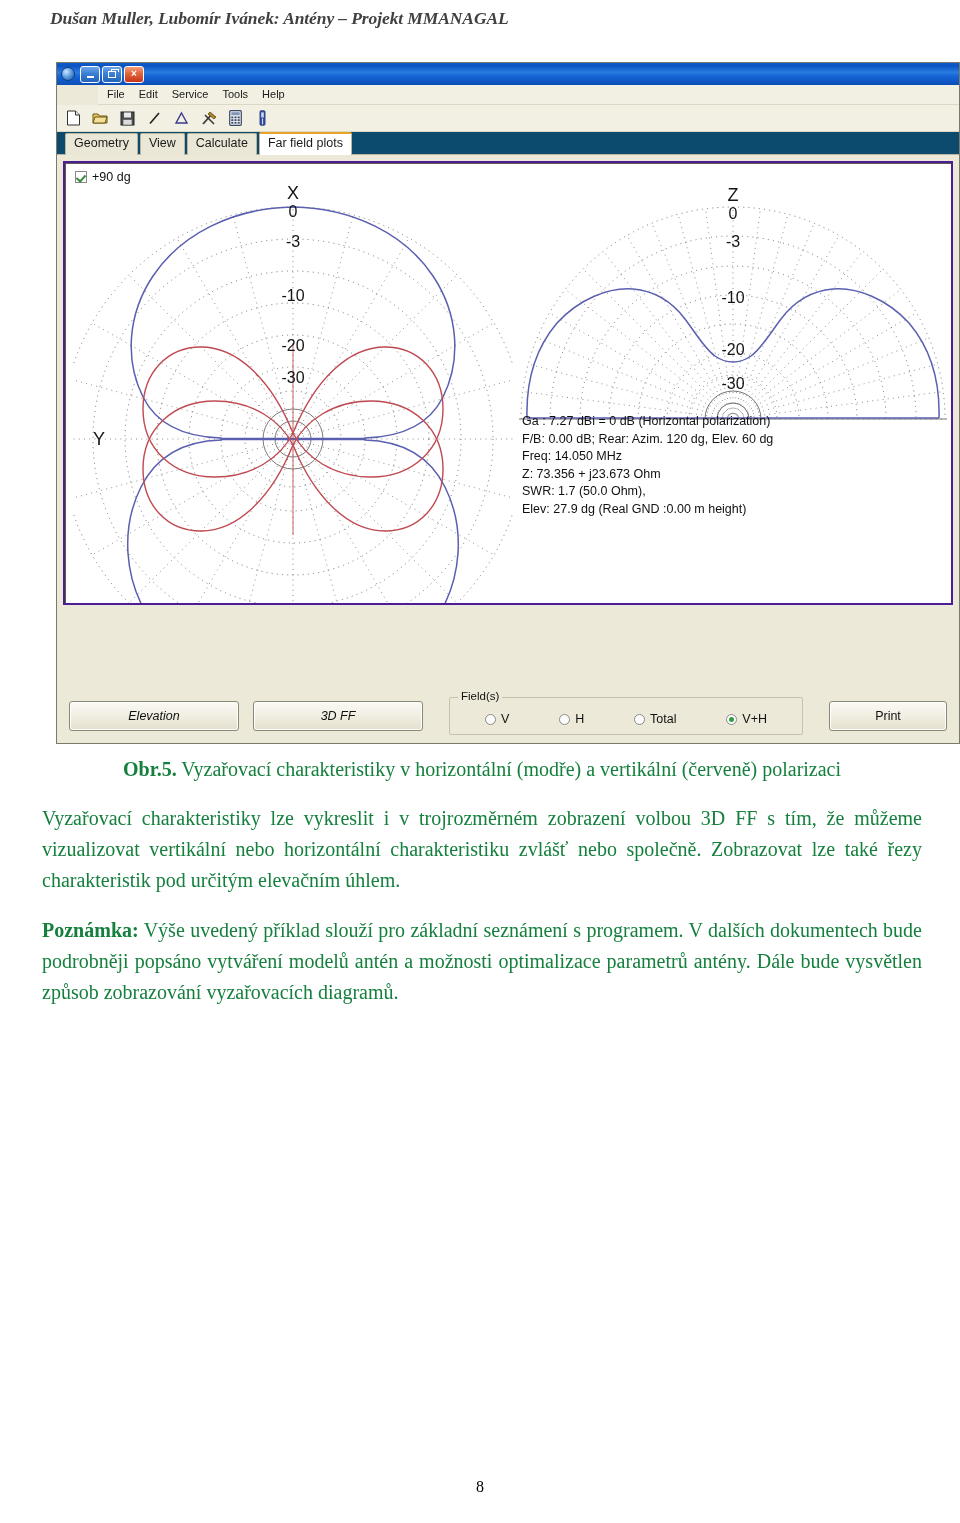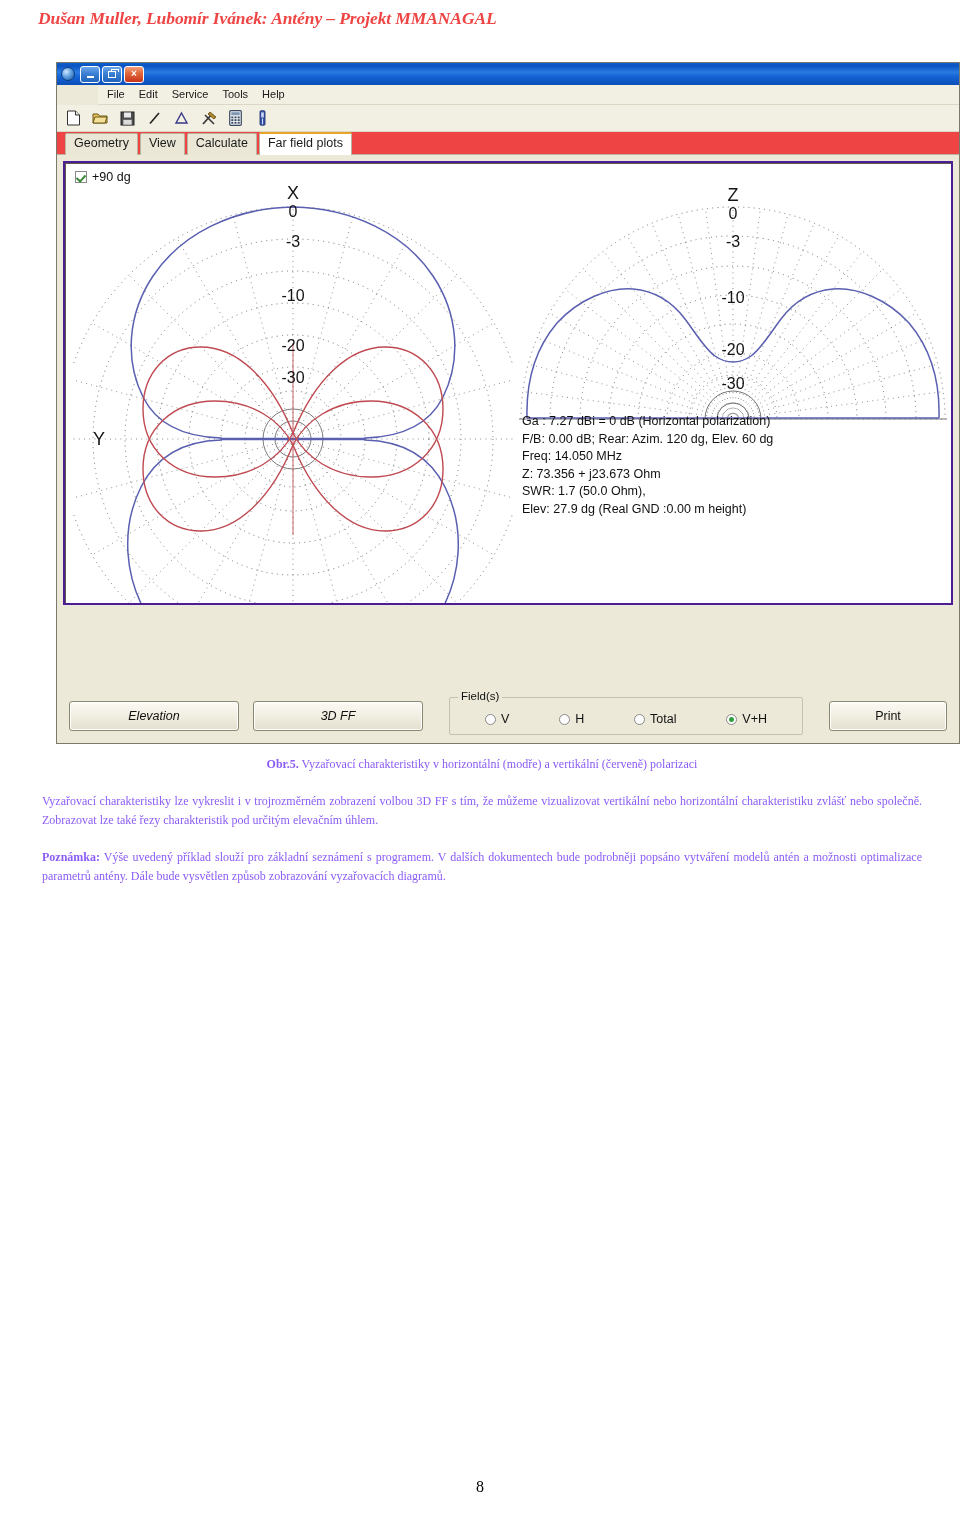--- a/index.html
+++ b/index.html
@@ -12,29 +12,29 @@
     height: 1523px;
     position: relative;
     font-family: "Liberation Serif", serif;
     color: #000;
     overflow: hidden;
   }
 
   
   .doc-header {
     position: absolute;
-    left: 38px;
+    left: 50px;
     top: 8px;
     width: 884px;
     font-family: "Liberation Serif", serif;
     font-style: italic;
     font-weight: bold;
     font-size: 17.5px;
     letter-spacing: -0.1px;
-    color: #ef4444;
+    color: #404040;
     white-space: nowrap;
   }
 
   
   .app-window {
     position: absolute;
     left: 56px;
     top: 62px;
     width: 904px;
     height: 682px;
@@ -131,21 +131,21 @@
   }
   .tool-ico {
     width: 17px; height: 17px;
     display: flex; align-items: center; justify-content: center;
     position: relative;
   }
   .tool-ico svg { display: block; }
 
   .tabstrip {
     height: 23px;
-    background: #ef4444;
+    background: #0c4a6e;
     display: flex;
     align-items: flex-end;
     padding-left: 8px;
     gap: 2px;
     border-bottom: 1px solid #b9b5a0;
     box-sizing: border-box;
   }
   .tab {
     font-size: 12.5px;
     padding: 2px 8px 3px 8px;
@@ -298,22 +298,22 @@
     background: #2f9e3f;
   }
 
   
   .doc-body {
     position: absolute;
     left: 42px;
     top: 756px;
     width: 880px;
     font-family: "Liberation Serif", serif;
-    font-size: 12px;
-    color: #8b5cf6;
+    font-size: 20px;
+    color: #15803d;
   }
   .caption {
     display: block;
     text-align: center;
     line-height: 1.35;
     margin-bottom: 20px;
   }
   .para {
     text-align: justify;
     line-height: 1.55;

